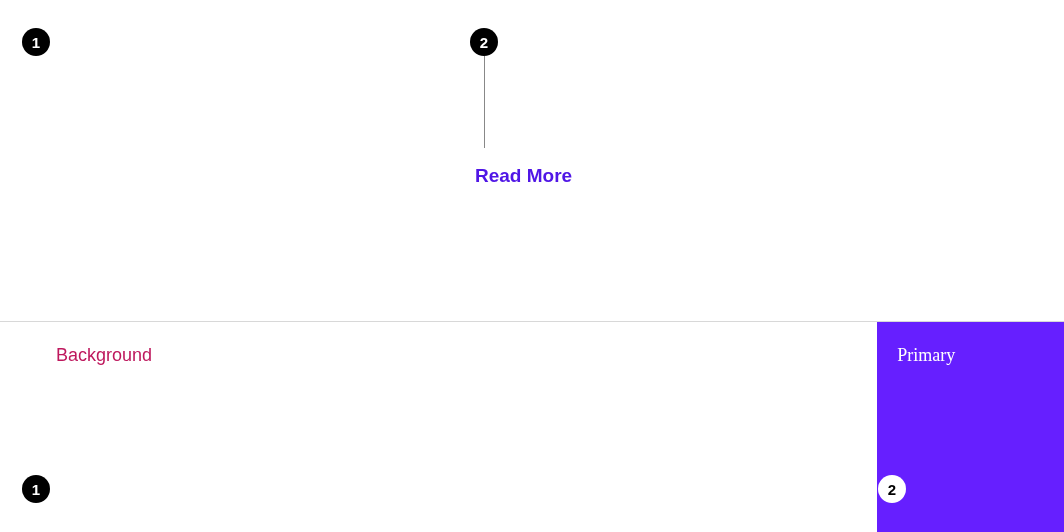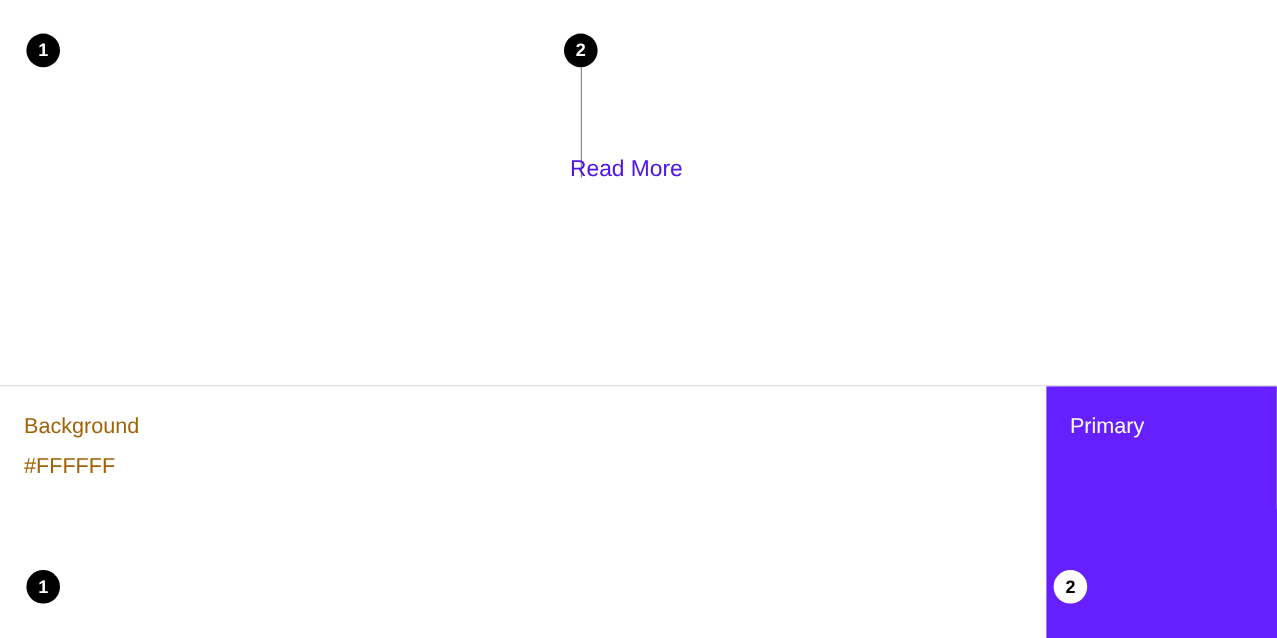--- a/index.html
+++ b/index.html
@@ -49,52 +49,54 @@
     .connector-line {
       position: absolute;
       top: 56px;
       left: 484px;
       width: 1px;
       height: 92px;
       background: #888888;
     }
     .read-more-link {
       position: absolute;
-      top: 131px;
+      top: 165px;
       left: 475px;
       color: #5016E6;
       font-size: 19px;
-      font-weight: 400;
+      font-weight: 700;
       text-decoration: none;
       cursor: pointer;
     }
     .swatch-row {
       position: absolute;
       top: 321px;
       left: 0;
       width: 100%;
       height: 211px;
       display: flex;
       border-top: 1px solid #d8d8d8;
     }
     .swatch {
       position: relative;
       padding: 18px 20px;
       font-size: 18px;
       line-height: 1.7;
     }
     .swatch-bg {
       background: #ffffff;
-      color: #a16207;
+      color: #be185d;
       width: 951px;
+      margin-left: 36px;
     }
     .swatch-primary {
       background: #661FFF;
       color: #ffffff;
       width: 207px;
+      font-family: Liberation Serif, serif;
     }
     .swatch-name {
       display: block;
       font-weight: 400;
     }
     .swatch-hex {
       display: block;
       font-weight: 400;
       margin-top: 2px;
     }
@@ -117,21 +119,20 @@
   <div class="badge badge-dark badge-2-upper">
     <span>2</span>
   </div>
   <div class="connector-line"></div>
   <a class="read-more-link">Read More</a>
 </div>
 
 <div class="swatch-row">
   <div class="swatch swatch-bg">
     <span class="swatch-name">Background</span>
-    <span class="swatch-hex">#FFFFFF</span>
   </div>
   <div class="swatch swatch-primary">
     <span class="swatch-name">Primary</span>
   </div>
 </div>
 
 <div class="badge badge-dark badge-1-lower">
   <span>1</span>
 </div>
 <div class="badge badge-light badge-2-lower">

